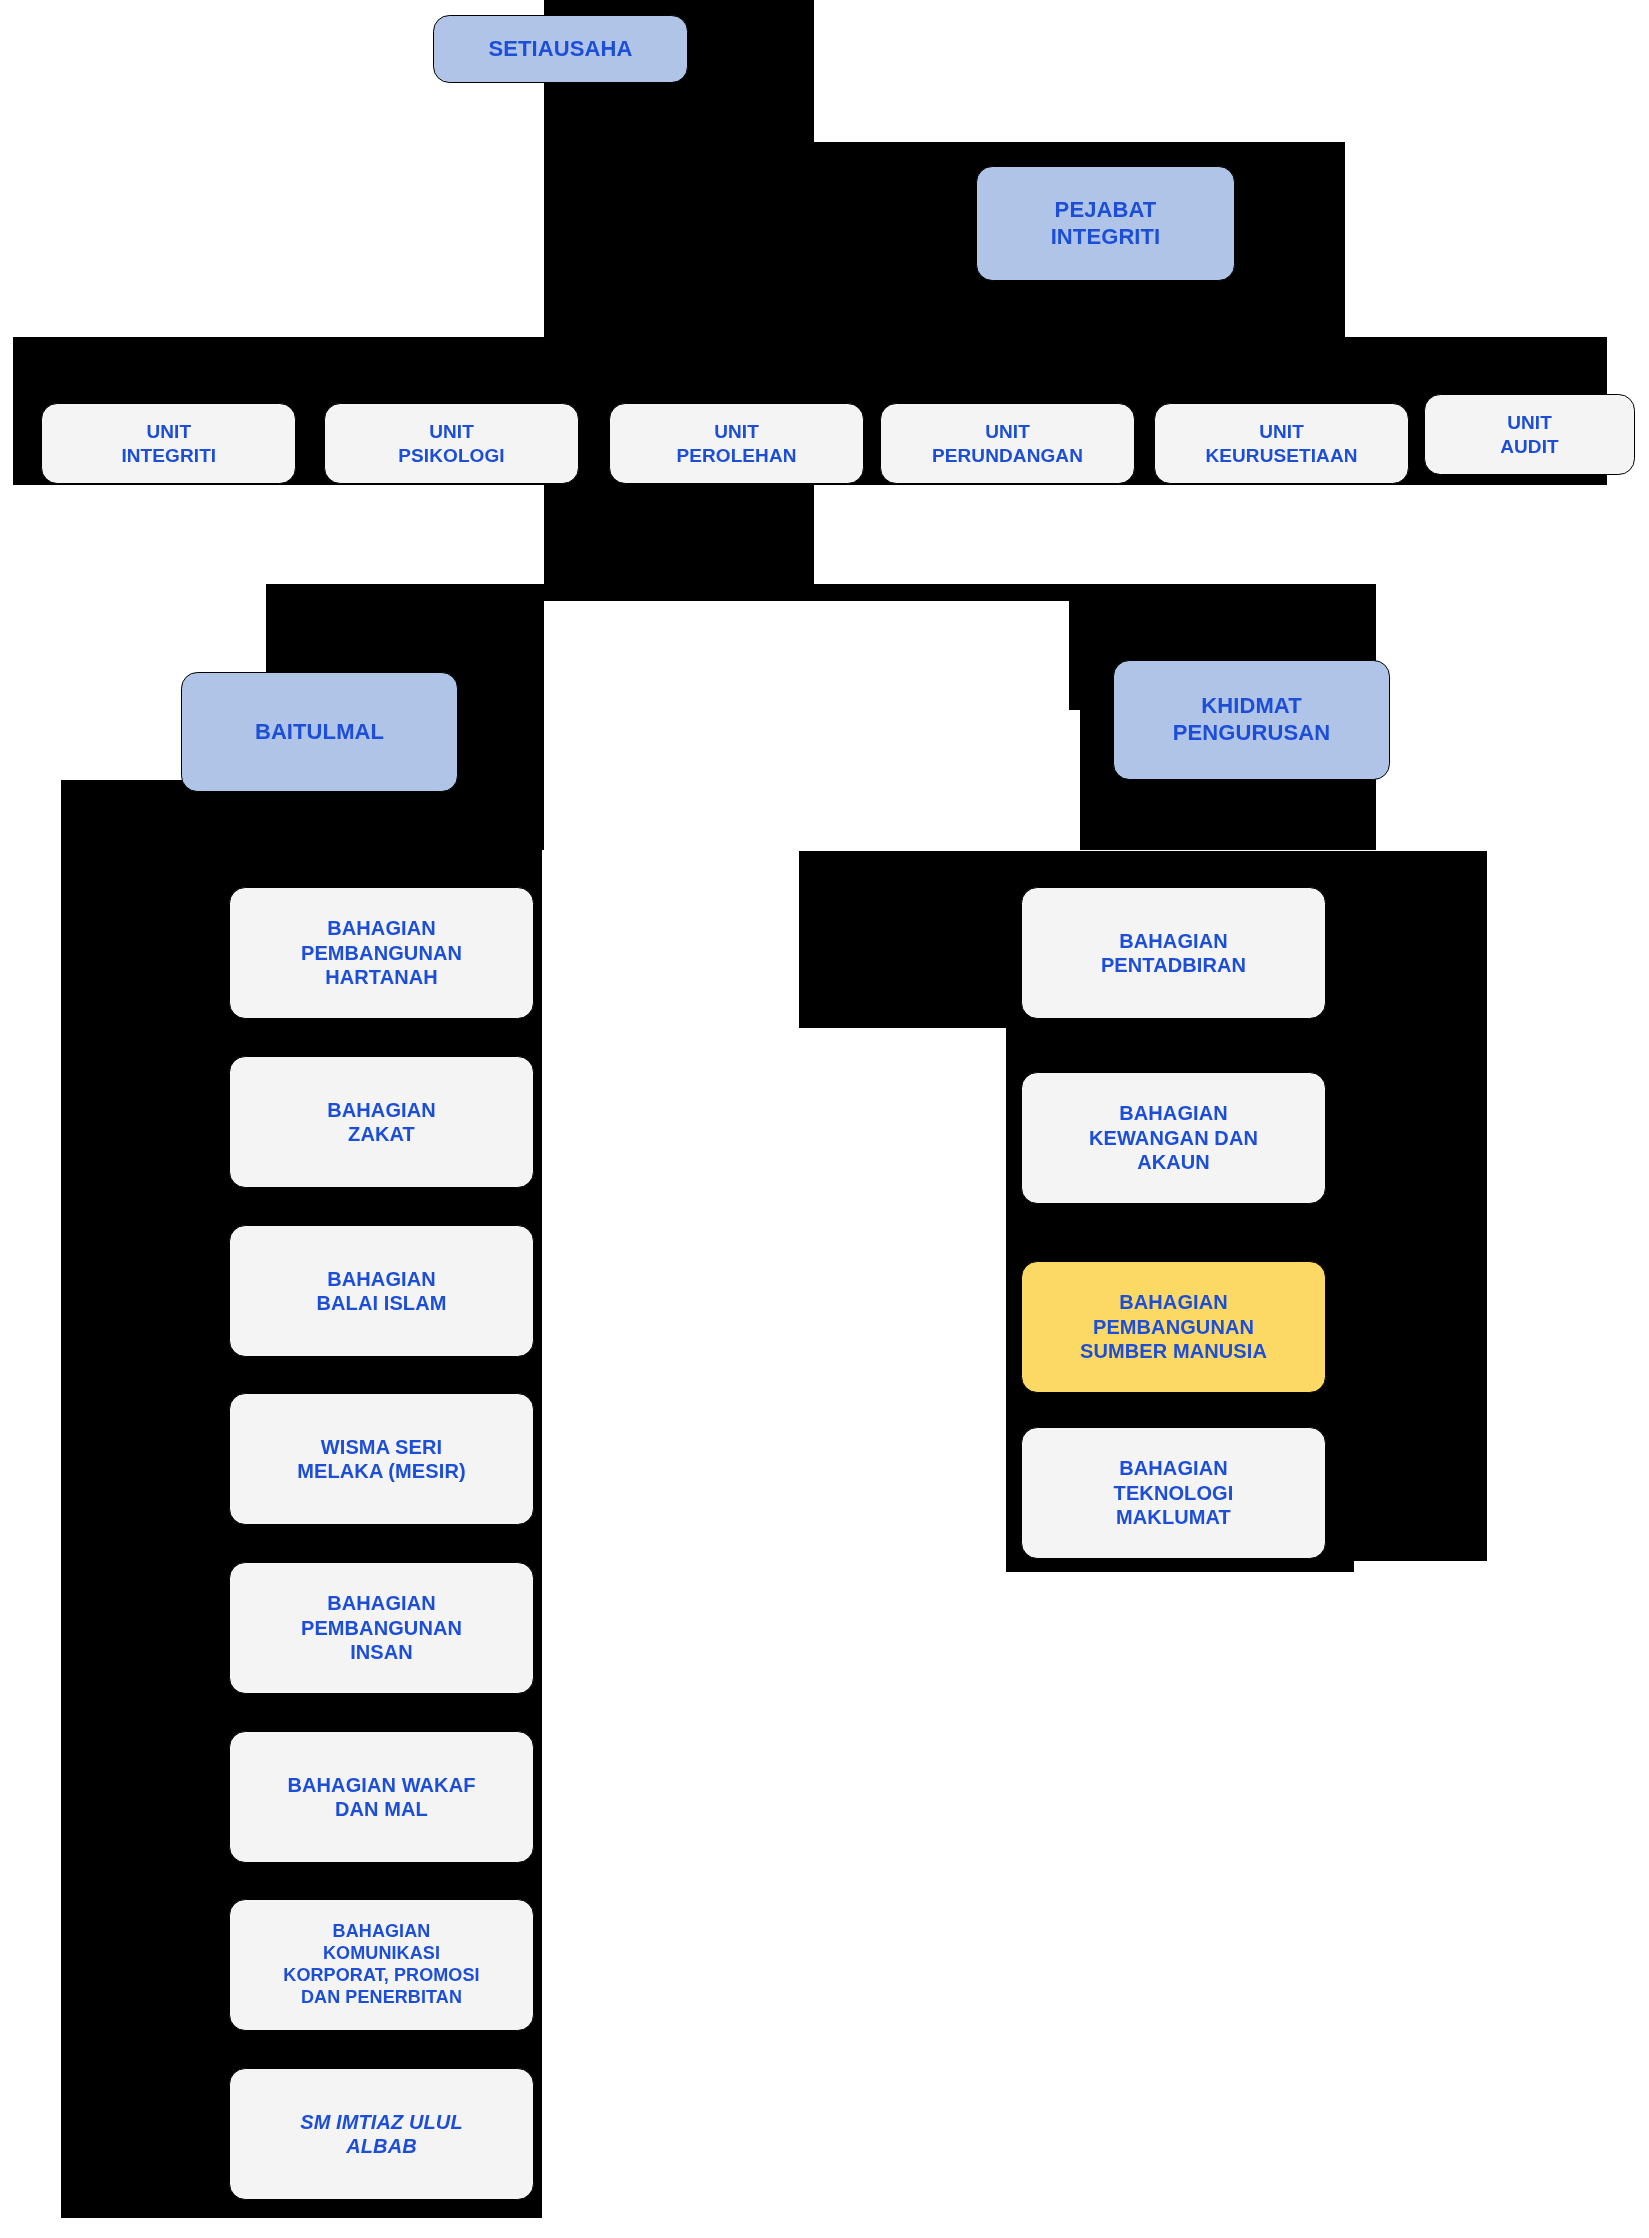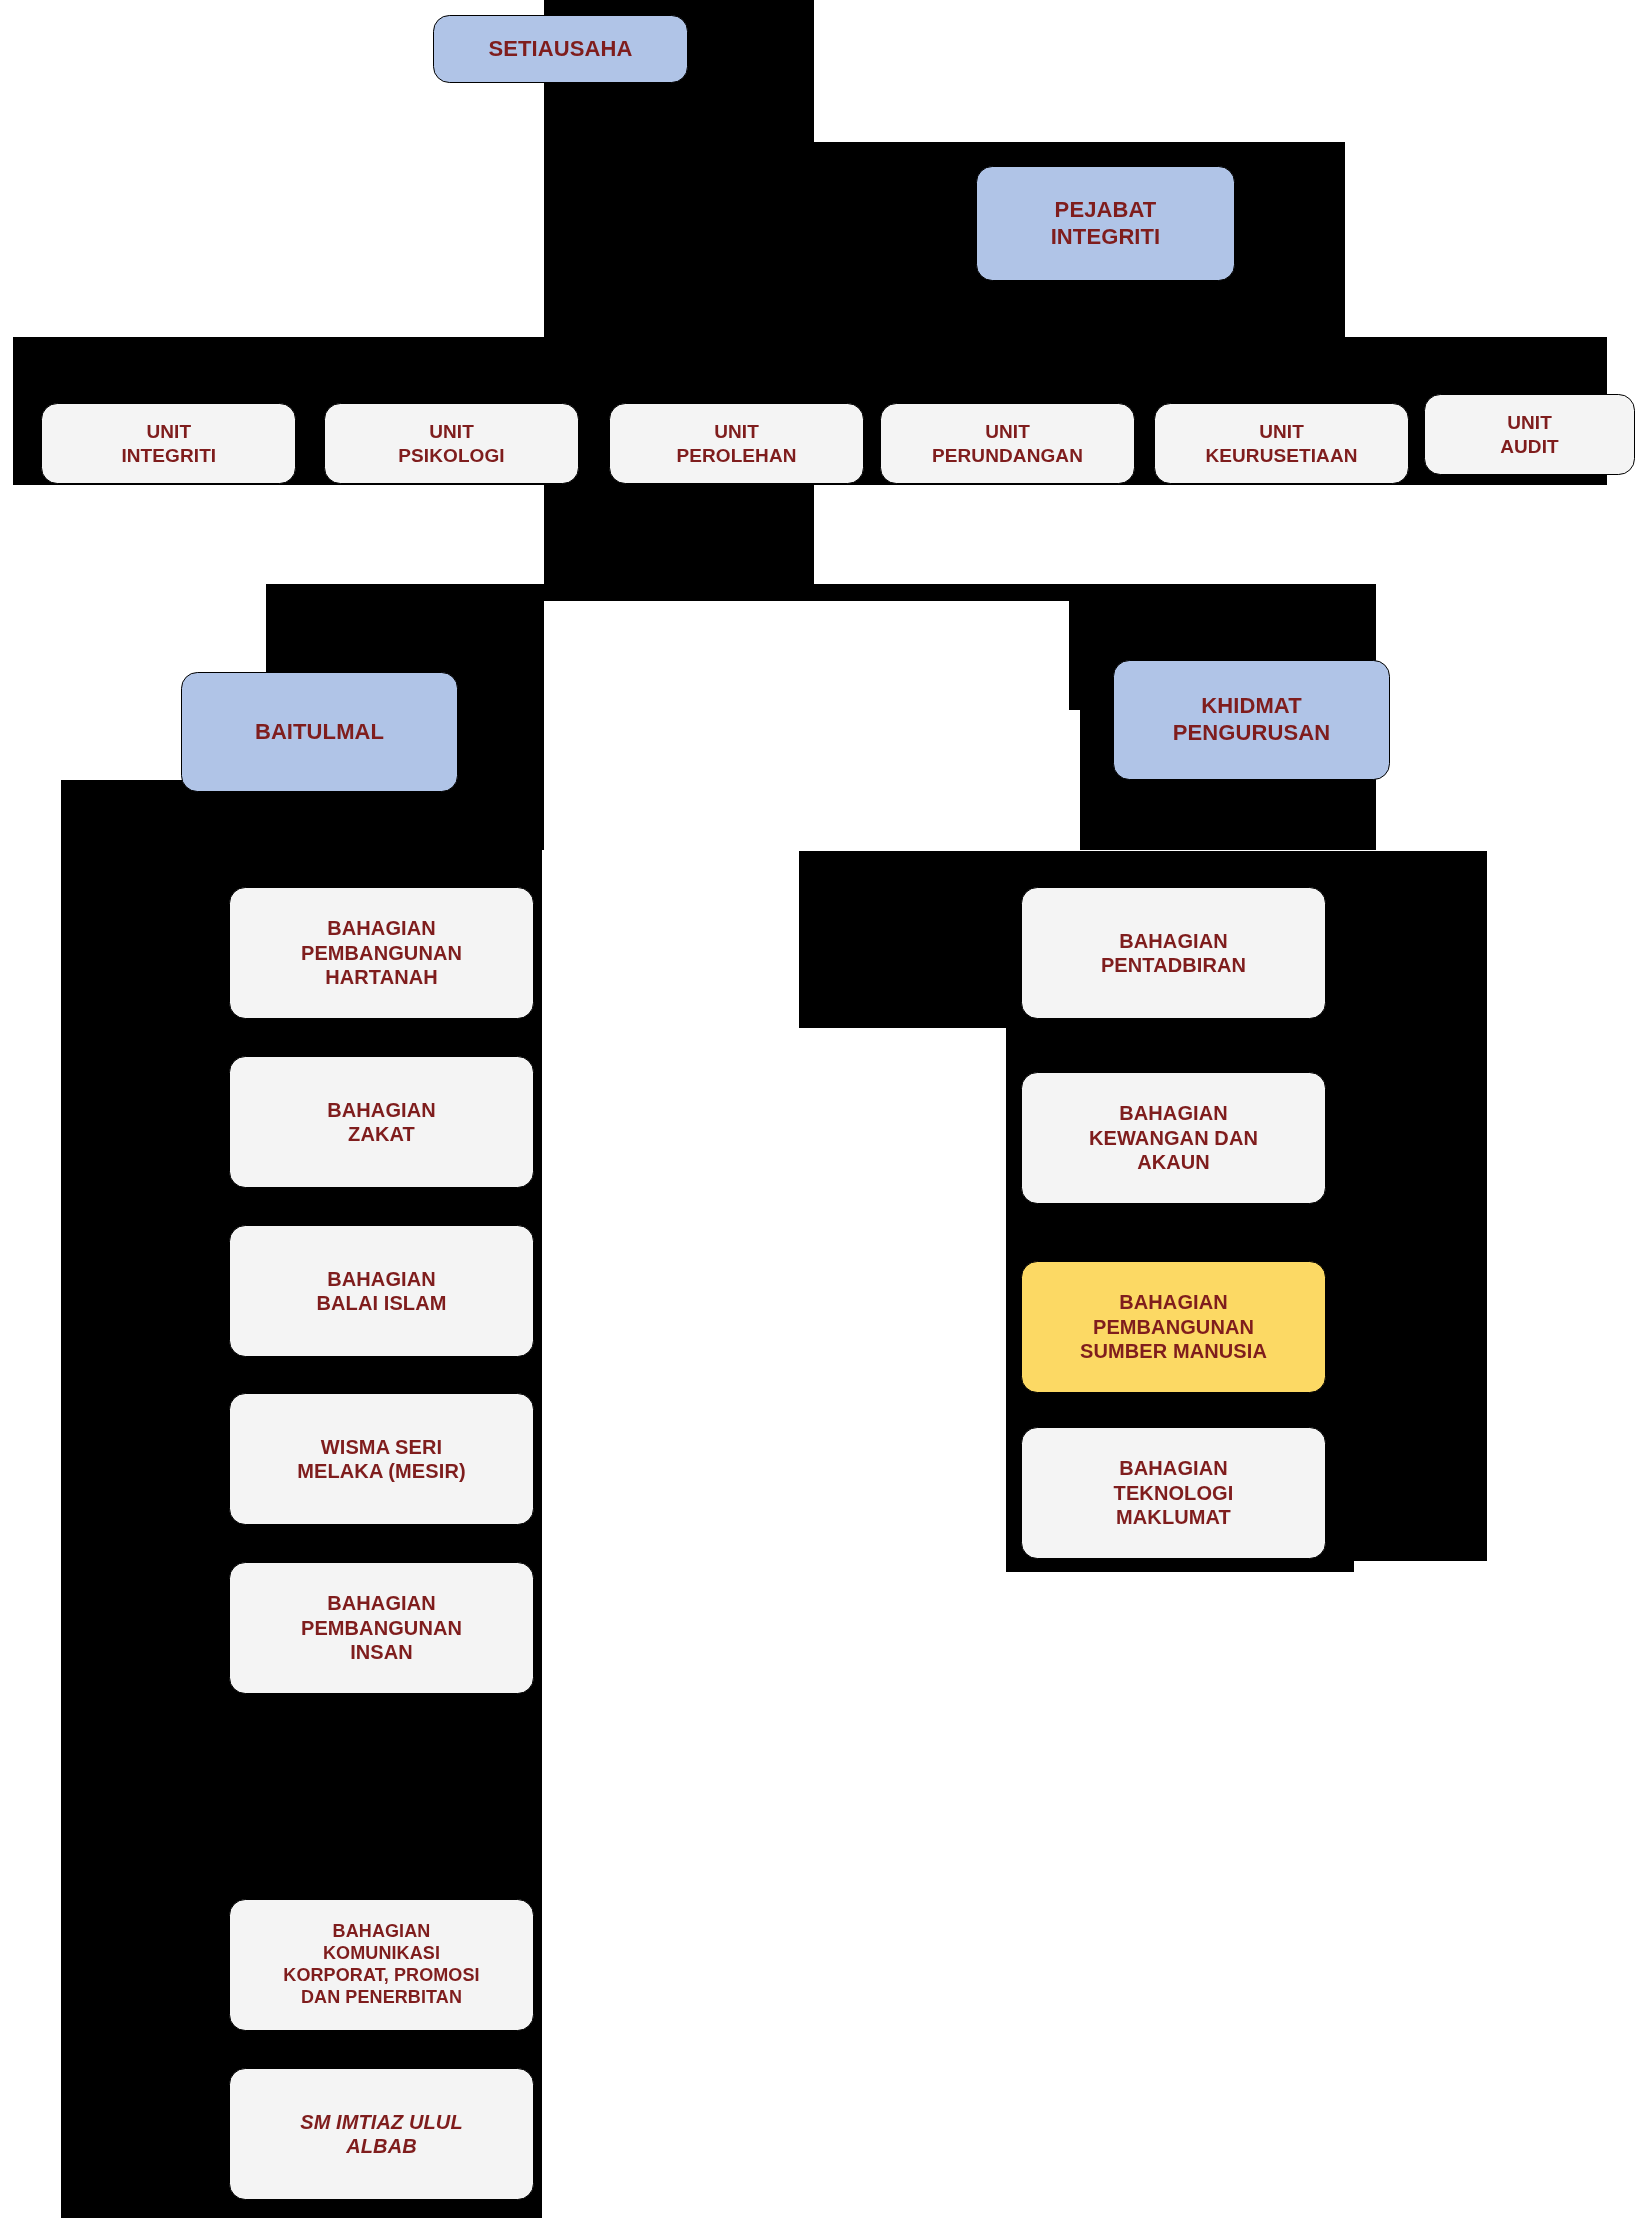--- a/index.html
+++ b/index.html
@@ -27,21 +27,21 @@
     position: absolute;
     z-index: 5;
     box-sizing: border-box;
     display: flex;
     align-items: center;
     justify-content: center;
     text-align: center;
     border-radius: 16.3px;
     border: 1.5px solid #000000;
     font-weight: bold;
-    color: #7f1d1d;
+    color: #1d4ed8;
     letter-spacing: 0.1px;
     line-height: 1.22;
     padding: 3px 14px;
   }
   .node .lbl {
     display: block;
     white-space: pre-line;
   }
   .n-blue  { background: #b0c4e7; }
   .n-white { background: #f4f4f4; }
@@ -138,20 +138,24 @@
   </div>
   <div class="node n-white fs-27" style="left:229px; top:1393px; width:305px; height:132px;">
     <span class="lbl">WISMA SERI
 MELAKA (MESIR)</span>
   </div>
   <div class="node n-white fs-27" style="left:229px; top:1562px; width:305px; height:132px;">
     <span class="lbl">BAHAGIAN
 PEMBANGUNAN
 INSAN</span>
   </div>
+  <div class="node n-white fs-27" style="left:229px; top:1731px; width:305px; height:132px;">
+    <span class="lbl">BAHAGIAN WAKAF
+DAN MAL</span>
+  </div>
   <div class="node n-white fs-24" style="left:229px; top:1899px; width:305px; height:132px;">
     <span class="lbl">BAHAGIAN
 KOMUNIKASI
 KORPORAT, PROMOSI
 DAN PENERBITAN</span>
   </div>
   <div class="node n-white fs-27" style="left:229px; top:2068px; width:305px; height:132px;font-style:italic;">
     <span class="lbl">SM IMTIAZ ULUL
 ALBAB</span>
   </div>

